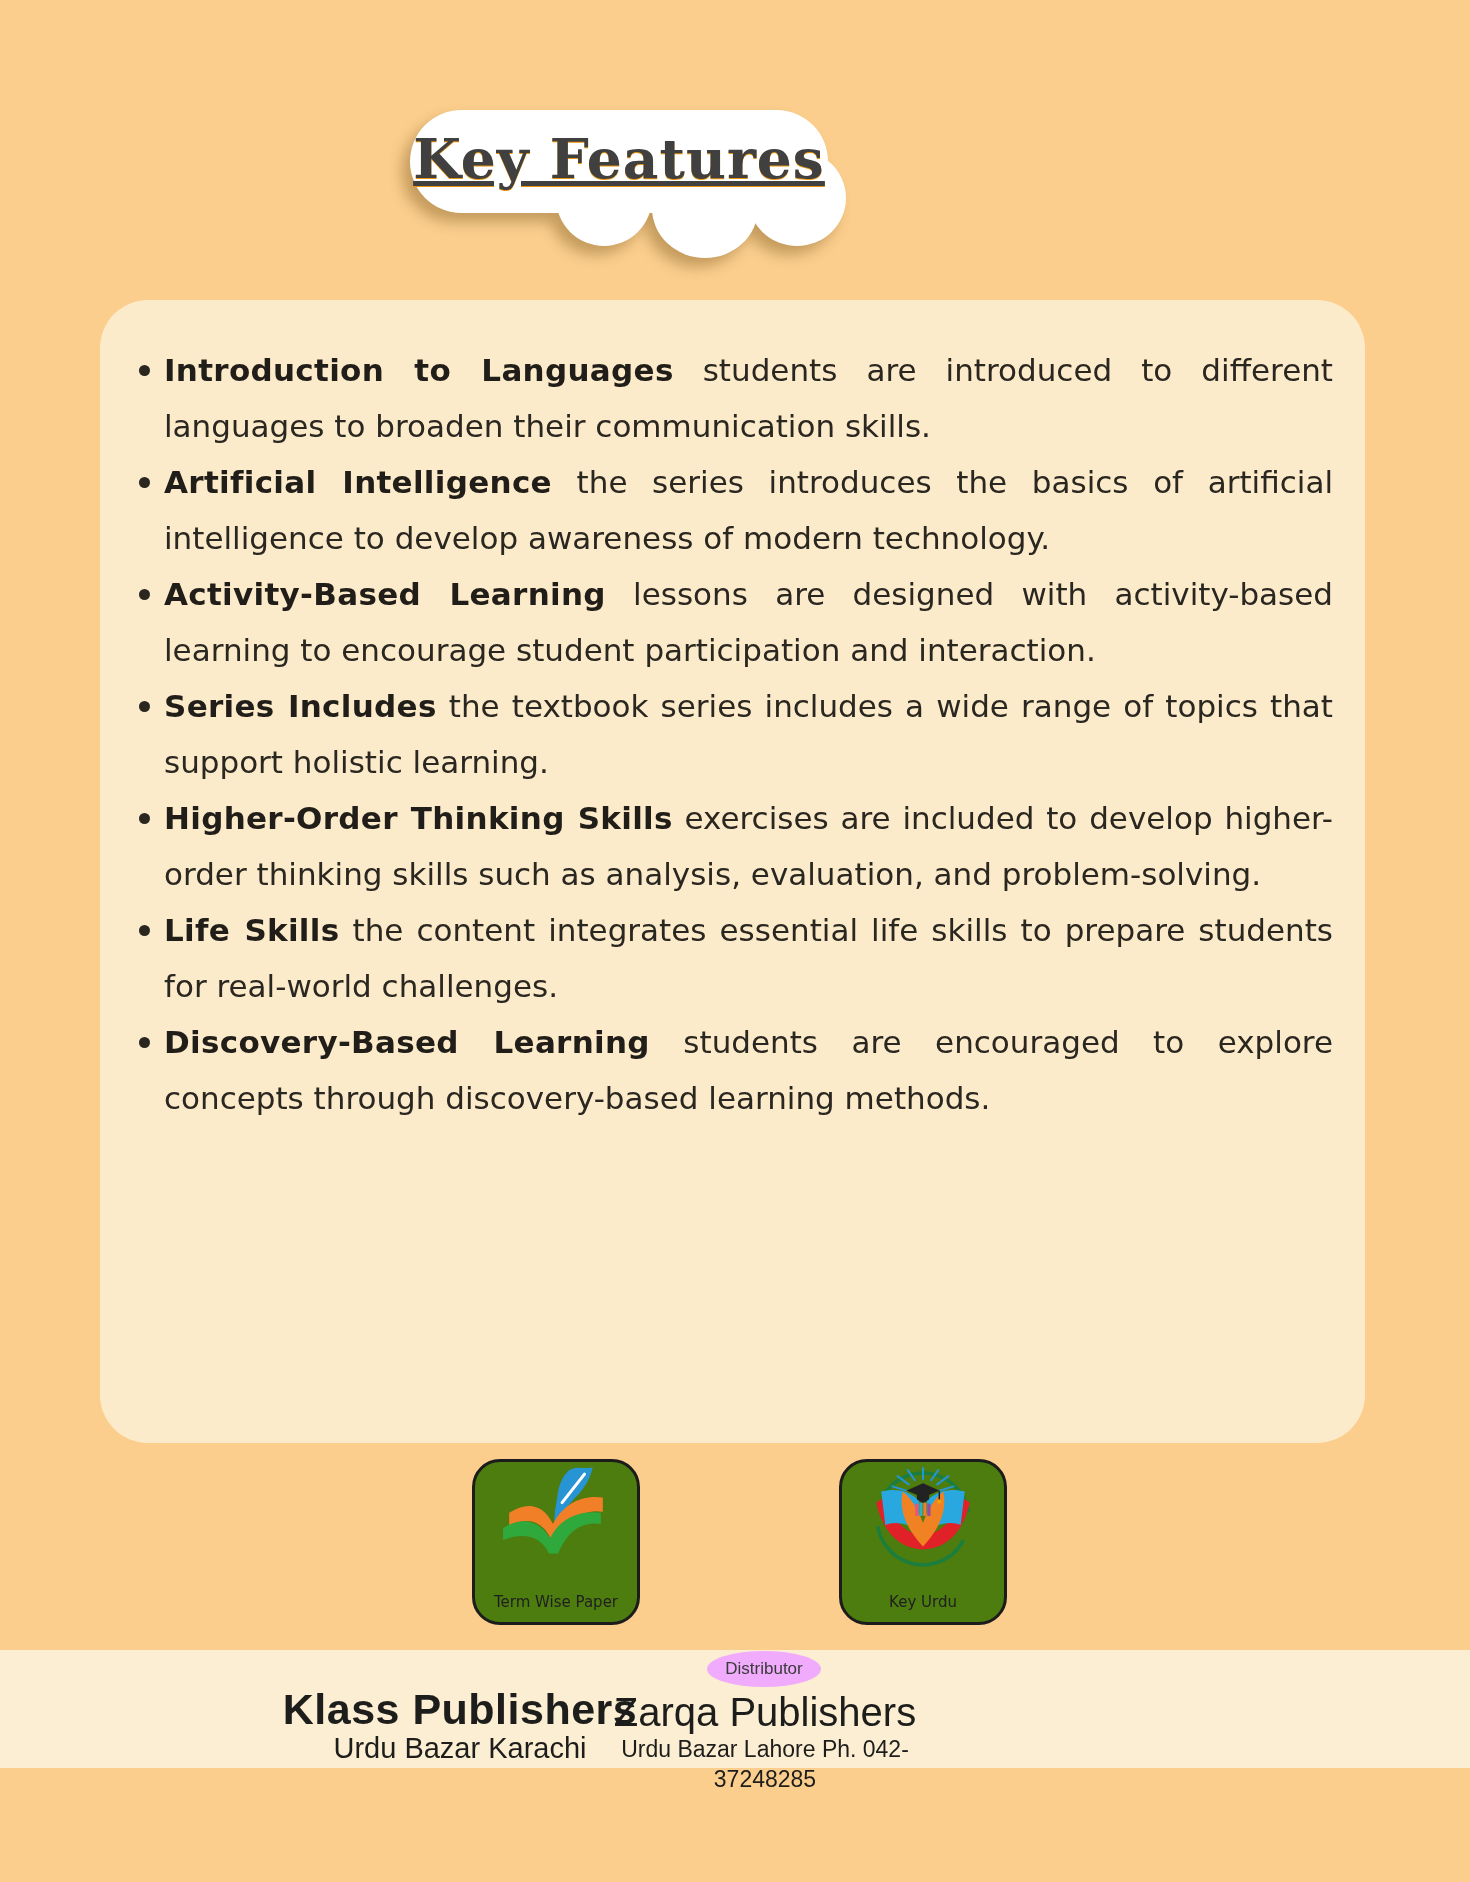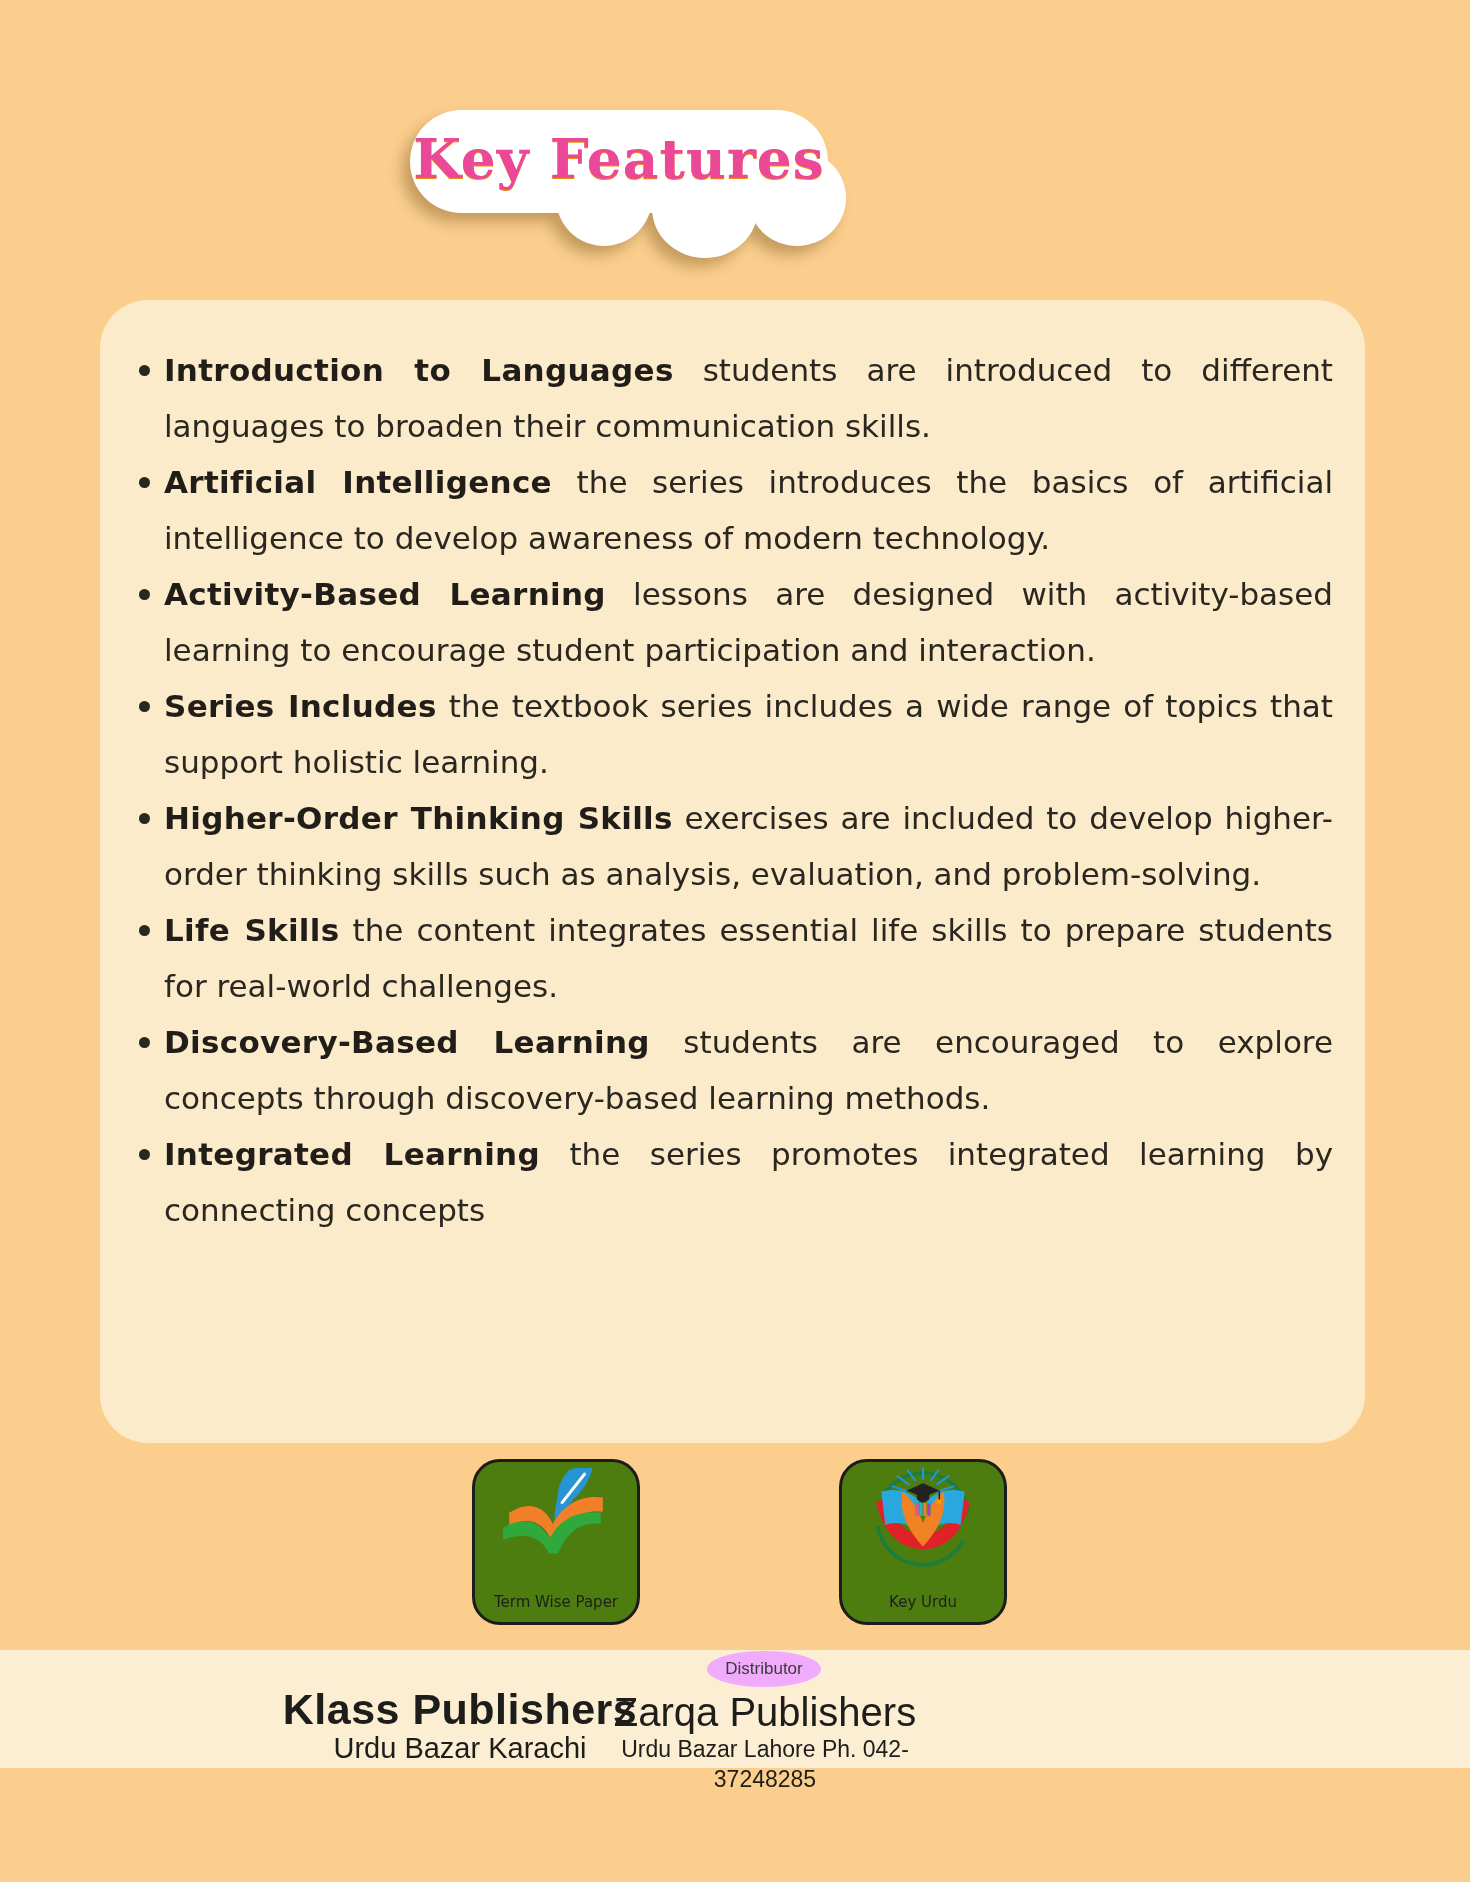--- a/index.html
+++ b/index.html
@@ -13,22 +13,22 @@
   .cloud-wrap{position:absolute;left:0;top:0;width:1470px;height:300px;
     filter:drop-shadow(-8px 9px 7px rgba(130,95,35,0.45));}
   .cloud-main{position:absolute;left:410px;top:110px;width:418px;height:103px;
     background:#ffffff;border-radius:54px;display:flex;align-items:center;justify-content:center;}
   .cloud-bump{position:absolute;background:#ffffff;border-radius:50%;}
   .bump1{left:556px;top:150px;width:96px;height:96px;}
   .bump2{left:652px;top:158px;width:106px;height:100px;}
   .bump3{left:748px;top:150px;width:98px;height:96px;}
   .page-title{
     font-family:"DejaVu Serif","Liberation Serif",serif;
-    font-weight:800;font-size:55px;letter-spacing:1px;color:#ec4899;
-    text-shadow:0 1px 0 #e8940d;white-space:nowrap;padding-bottom:6px;
+    font-weight:800;font-size:55px;letter-spacing:1px;color:#404040;
+    text-shadow:0 1px 0 #e8940d;white-space:nowrap;padding-bottom:6px;text-decoration:underline;
   }
 
   
   .panel{position:absolute;left:100px;top:300px;width:1265px;height:1143px;
     background:#FCEBCA;border-radius:48px;overflow:hidden;box-sizing:border-box;}
   .features{margin:0;padding:42px 32px 0 32px;list-style:none;}
   .feature{position:relative;padding-left:32px;font-size:31px;line-height:56px;
     color:#2A2620;text-align:justify;}
   .feature::before{content:"";position:absolute;left:7px;top:23px;width:11px;height:11px;
     border-radius:50%;background:#2A2620;}
@@ -70,21 +70,20 @@
 
 <div class="panel">
   <ul class="features">
     <li class="feature"><b>Introduction to Languages</b><span> students are introduced to different languages to broaden their communication skills.</span></li>
     <li class="feature"><b>Artificial Intelligence</b><span> the series introduces the basics of artificial intelligence to develop awareness of modern technology.</span></li>
     <li class="feature"><b>Activity-Based Learning</b><span> lessons are designed with activity-based learning to encourage student participation and interaction.</span></li>
     <li class="feature"><b>Series Includes</b><span> the textbook series includes a wide range of topics that support holistic learning.</span></li>
     <li class="feature"><b>Higher-Order Thinking Skills</b><span> exercises are included to develop higher-order thinking skills such as analysis, evaluation, and problem-solving.</span></li>
     <li class="feature"><b>Life Skills</b><span> the content integrates essential life skills to prepare students for real-world challenges.</span></li>
     <li class="feature"><b>Discovery-Based Learning</b><span> students are encouraged to explore concepts through discovery-based learning methods.</span></li>
-    <li class="feature"><b>Integrated Learning</b><span> the series promotes integrated learning by connecting concepts</span></li>
   </ul>
 </div>
 
 <div class="logo-box first">
   <svg class="logo-art" viewBox="0 0 120 110">
     <path d="M60 62 C60 46 62 28 70 12" fill="none" stroke="#2794D4" stroke-width="4" stroke-linecap="round"></path>
     <path d="M62 40 C60 26 64 12 73 4 C82 -1 91 4 96 1 C94 12 88 22 80 30 C72 38 66 46 63 56 Z" fill="#2794D4"></path>
     <path d="M88 8 L66 36" stroke="#ffffff" stroke-width="3" stroke-linecap="round"></path>
     <path d="M14 46 C32 34 48 38 57 57 C67 37 86 28 106 31 L106 45 C90 42 74 50 64 72 L55 72 C47 54 32 49 14 59 Z" fill="#F07F28"></path>
     <path d="M8 61 C26 49 44 53 54 71 C64 51 84 43 104 46 L104 57 C88 54 72 62 62 86 L53 86 C45 68 27 65 8 73 Z" fill="#2FA83C"></path>

